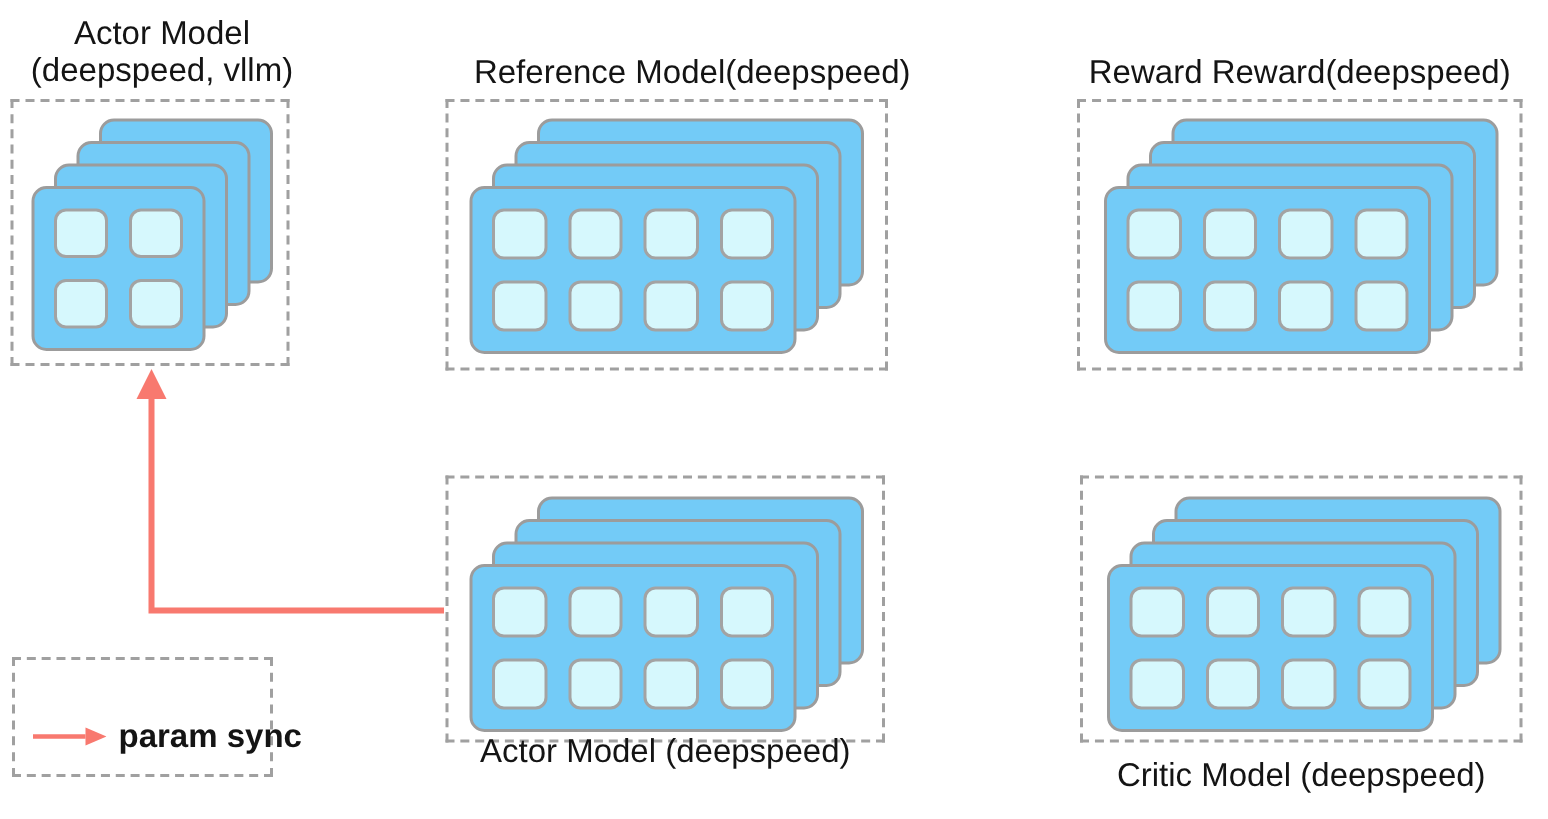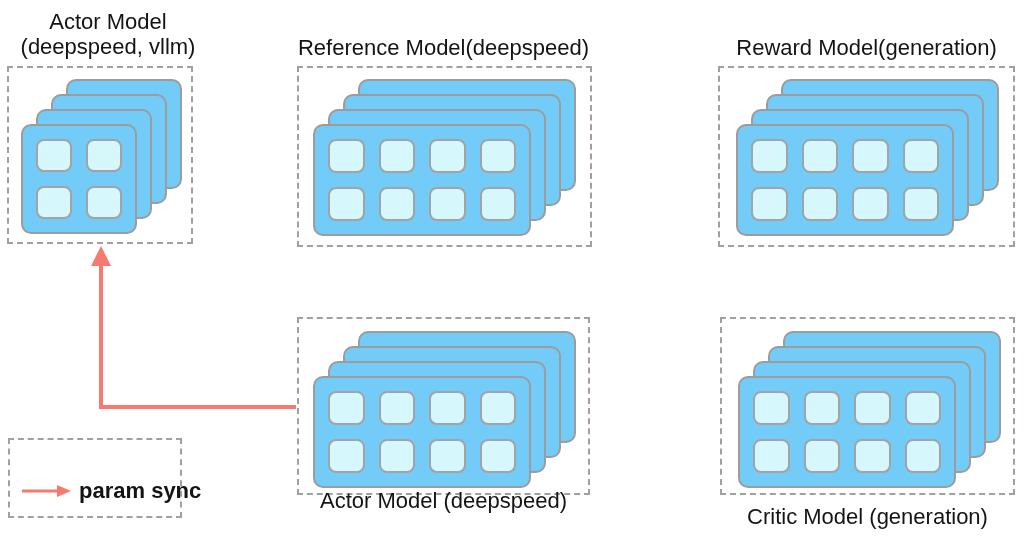--- a/index.html
+++ b/index.html
@@ -101,40 +101,40 @@
         <div class="card" style="left: 15px; top: 30px;"></div>
         <div class="card front" style="left: 0px; top: 45px; grid-template-columns: repeat(2, 1fr);">
           <div class="gpu"></div>
           <div class="gpu"></div>
           <div class="gpu"></div>
           <div class="gpu"></div>
         </div>
       </div>
   </div>
 
-  <div class="title" style="left:296px;top:35px;width:295px;">Reference Model(deepspeed)</div>
+  <div class="title" style="left:314px;top:35px;width:295px;">Reference Model(deepspeed)</div>
   <div class="dashed-box" style="left:297px;top:66px;width:295px;height:181px;">
     <div class="stack wide" style="left:14px;top:11px;">
         <div class="card" style="left: 45px; top: 0px;"></div>
         <div class="card" style="left: 30px; top: 15px;"></div>
         <div class="card" style="left: 15px; top: 30px;"></div>
         <div class="card front" style="left: 0px; top: 45px; grid-template-columns: repeat(4, 1fr);">
           <div class="gpu"></div>
           <div class="gpu"></div>
           <div class="gpu"></div>
           <div class="gpu"></div>
           <div class="gpu"></div>
           <div class="gpu"></div>
           <div class="gpu"></div>
           <div class="gpu"></div>
         </div>
       </div>
   </div>
 
-  <div class="title" style="left:718px;top:35px;width:297px;">Reward Model(generation)</div>
+  <div class="title" style="left:718px;top:35px;width:297px;">Reward Reward(deepspeed)</div>
   <div class="dashed-box" style="left:718px;top:66px;width:297px;height:181px;">
     <div class="stack wide" style="left:16px;top:11px;">
         <div class="card" style="left: 45px; top: 0px;"></div>
         <div class="card" style="left: 30px; top: 15px;"></div>
         <div class="card" style="left: 15px; top: 30px;"></div>
         <div class="card front" style="left: 0px; top: 45px; grid-template-columns: repeat(4, 1fr);">
           <div class="gpu"></div>
           <div class="gpu"></div>
           <div class="gpu"></div>
           <div class="gpu"></div>
@@ -175,21 +175,21 @@
           <div class="gpu"></div>
           <div class="gpu"></div>
           <div class="gpu"></div>
           <div class="gpu"></div>
           <div class="gpu"></div>
           <div class="gpu"></div>
           <div class="gpu"></div>
         </div>
       </div>
   </div>
-  <div class="title" style="left:720px;top:504px;width:295px;">Critic Model (generation)</div>
+  <div class="title" style="left:720px;top:504px;width:295px;">Critic Model (deepspeed)</div>
 
   <div class="dashed-box" style="left:8px;top:438px;width:174px;height:80px;">
     <div class="legend-row">
       <svg width="50" height="14" viewBox="0 0 50 14">
         <line x1="1" y1="7" x2="36" y2="7" stroke-width="3"></line>
         <polygon points="36,1 36,13 50,7"></polygon>
       </svg>
       <span class="legend-label">param sync</span>
     </div>
   </div>

